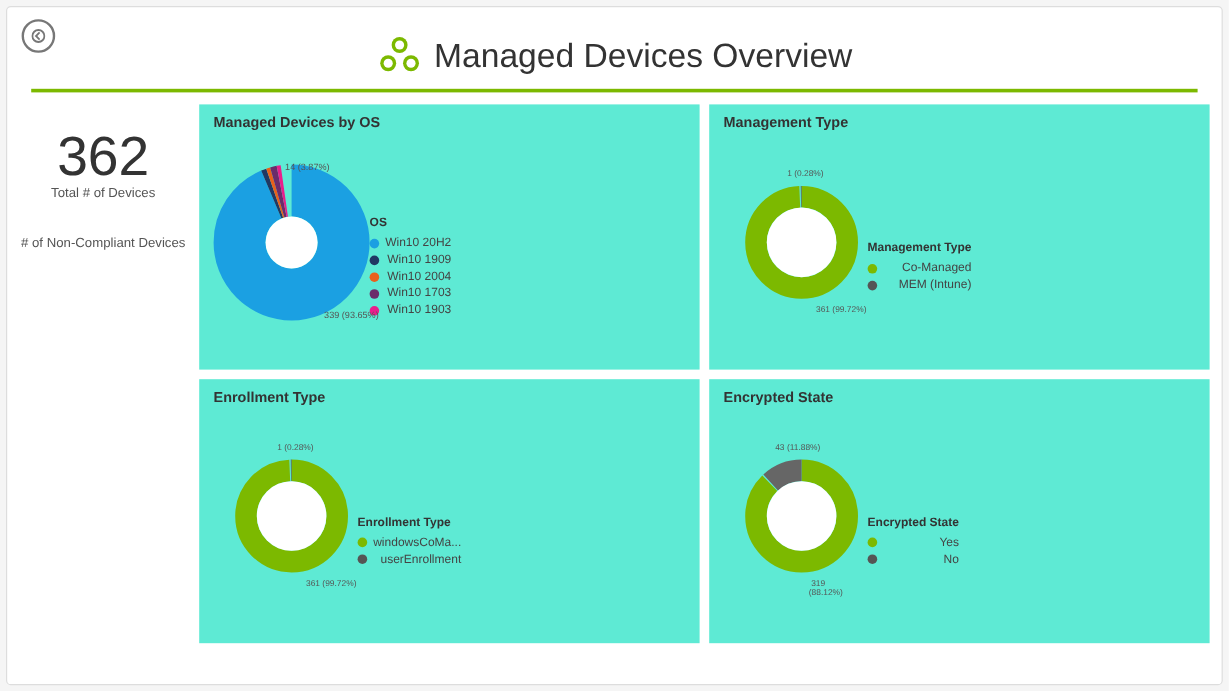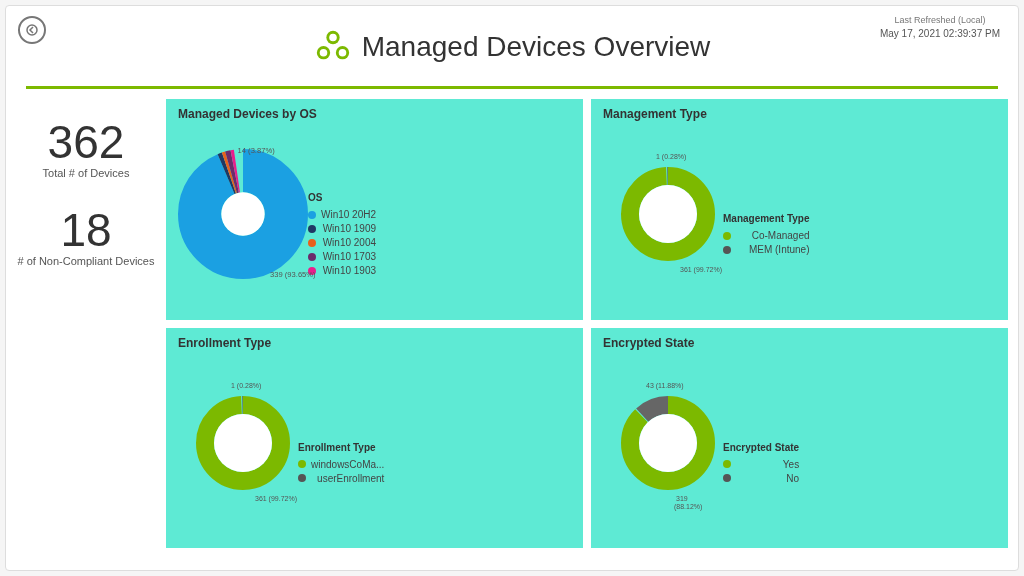--- a/index.html
+++ b/index.html
@@ -47,21 +47,21 @@
       line-height: 1.4;
     }
     .refresh-info .refresh-label {
       font-size: 9px;
       color: #777;
     }
     .header-section {
       display: flex;
       align-items: center;
       justify-content: center;
-      padding: 22px 0 20px 0;
+      padding: 22px 0 8px 0;
       gap: 10px;
     }
     .logo-icon {
       width: 38px;
       height: 38px;
     }
     .page-title {
       font-size: 28px;
       font-weight: 400;
       color: #333;
@@ -165,24 +165,20 @@
 
 <div class="main-container">
 
   <div class="back-button">
     <svg width="12" height="12" viewBox="0 0 12 12">
       <circle cx="6" cy="6" r="5" fill="none" stroke="#777" stroke-width="1.5"></circle>
       <polyline points="7,3 4,6 7,9" fill="none" stroke="#777" stroke-width="1.5"></polyline>
     </svg>
   </div>
 
-  <div class="refresh-info">
-    <div class="refresh-label">Last Refreshed (Local)</div>
-    <div>May 17, 2021 02:39:37 PM</div>
-  </div>
 
   <div class="header-section">
     <svg class="logo-icon" viewBox="0 0 40 40">
       <circle cx="20" cy="10" r="7" fill="#7cb900"></circle>
       <circle cx="10" cy="26" r="7" fill="#7cb900"></circle>
       <circle cx="30" cy="26" r="7" fill="#7cb900"></circle>
       <circle cx="20" cy="10" r="4" fill="white"></circle>
       <circle cx="10" cy="26" r="4" fill="white"></circle>
       <circle cx="30" cy="26" r="4" fill="white"></circle>
     </svg>
@@ -192,21 +188,20 @@
   <div class="green-line"></div>
 
   <div class="content-area">
 
     <div class="left-stats">
       <div class="stat-block">
         <div class="stat-number">362</div>
         <div class="stat-label">Total # of Devices</div>
       </div>
       <div class="stat-block">
-        <div class="stat-number">18</div>
         <div class="stat-label"># of Non-Compliant Devices</div>
       </div>
     </div>
 
     <div class="charts-grid">
 
       <div class="chart-card">
         <div class="chart-title">Managed Devices by OS</div>
         <div class="chart-content">
           <div class="donut-wrapper">

